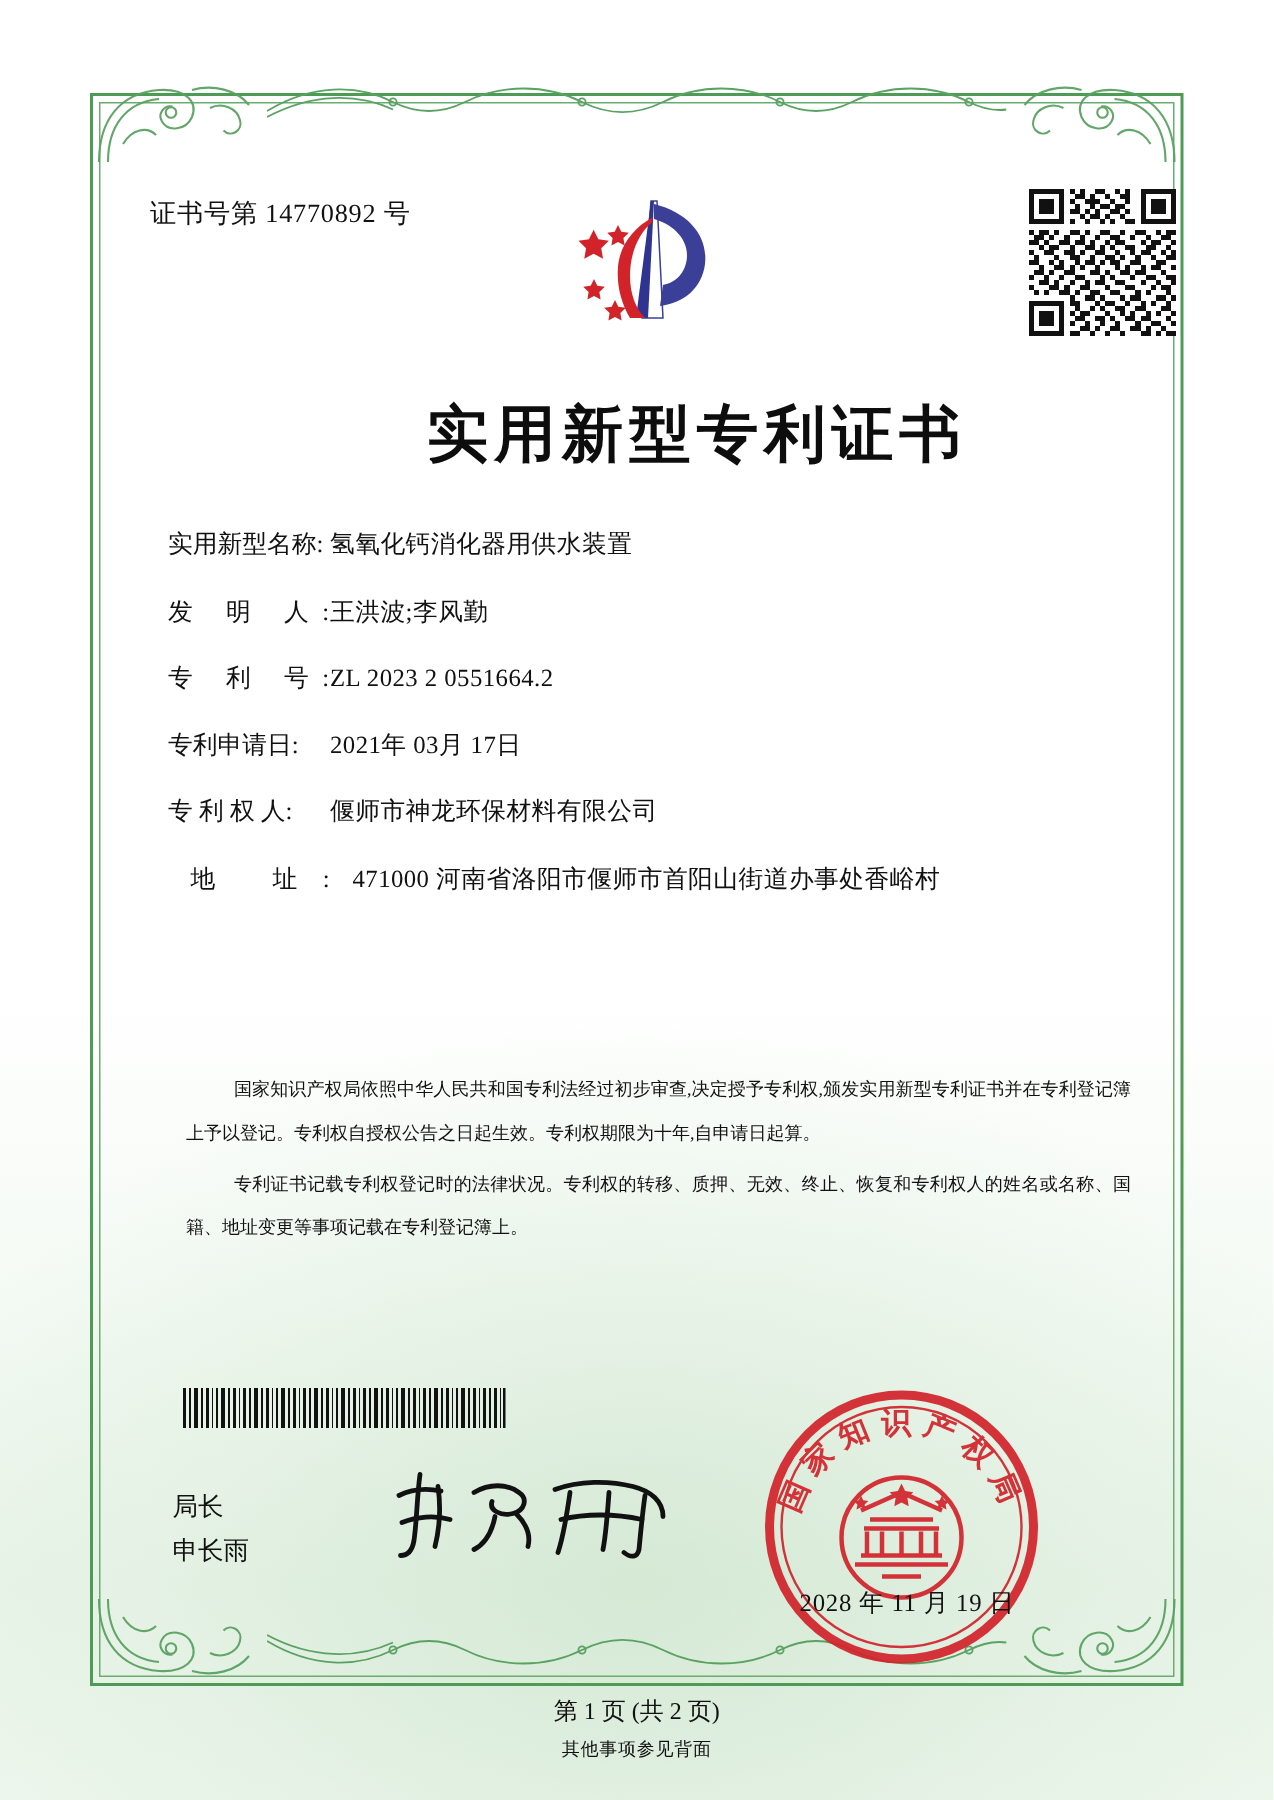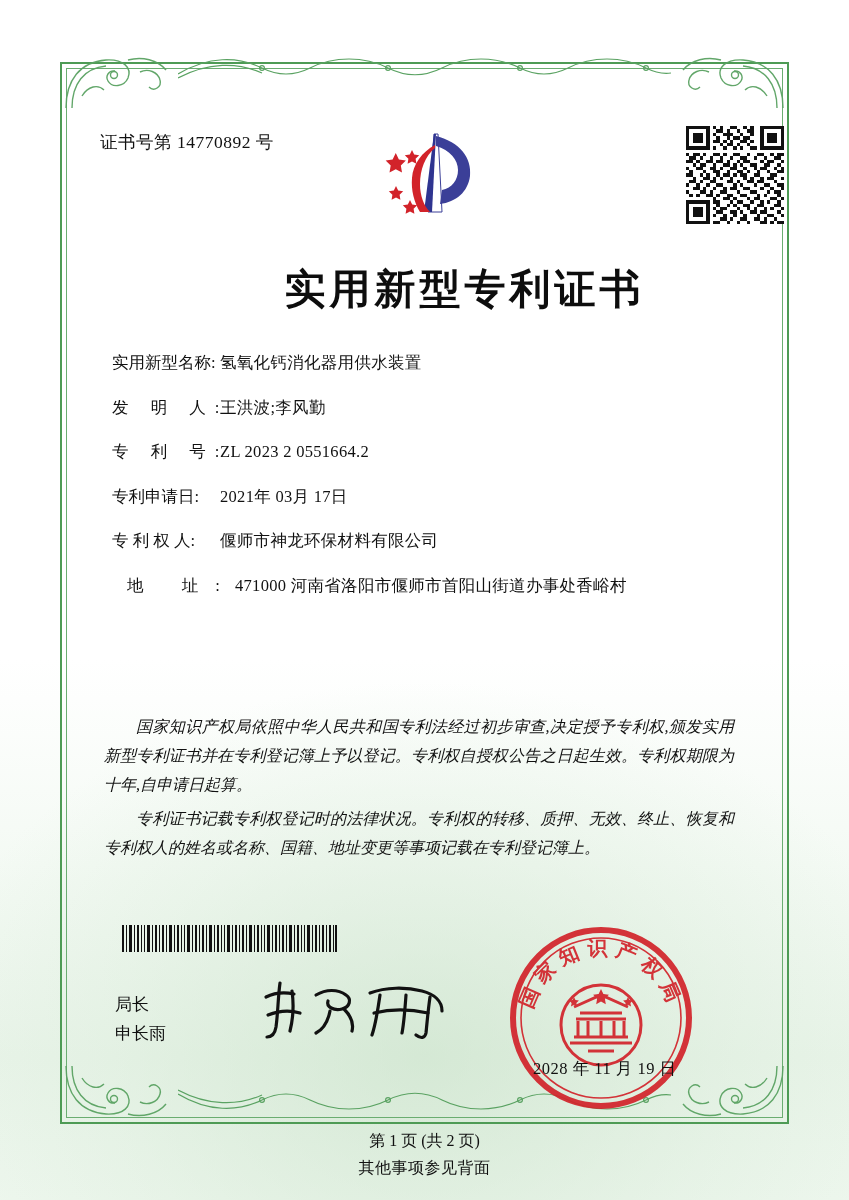--- a/index.html
+++ b/index.html
@@ -129,27 +129,26 @@
   .field-row.dual .second-label {
     display: inline-block;
     width: 98px;
     flex: 0 0 98px;
     margin-left: 60px;
   }
 
   
   .paragraphs {
     position: absolute;
-    left: 104px; top: 712px;
+    left: 124px; top: 712px;
     width: 630px;
-    font-size: 16px;
+    font-size: 12px;
     line-height: 29px;
     color: #111;
     text-align: justify;
-    font-style: italic;
   }
   .paragraphs p {
     margin: 0 0 5px 0;
     text-indent: 32px;
   }
 
   
   .barcode {
     position: absolute;
     left: 122px; top: 925px;
@@ -196,21 +195,21 @@
     text-align: center;
     font-size: 16px;
     color: #111;
     margin-top: 18px;
   }
   .back-note {
     position: absolute;
     left: 0; top: 1158px;
     width: 849px;
     text-align: center;
-    font-size: 16px;
+    font-size: 12px;
     color: #111;
     letter-spacing: .5px;
   }
 </style>
 </head>
 <body>
 
 <div class="certificate">
 
   <div class="border-outer"></div>

